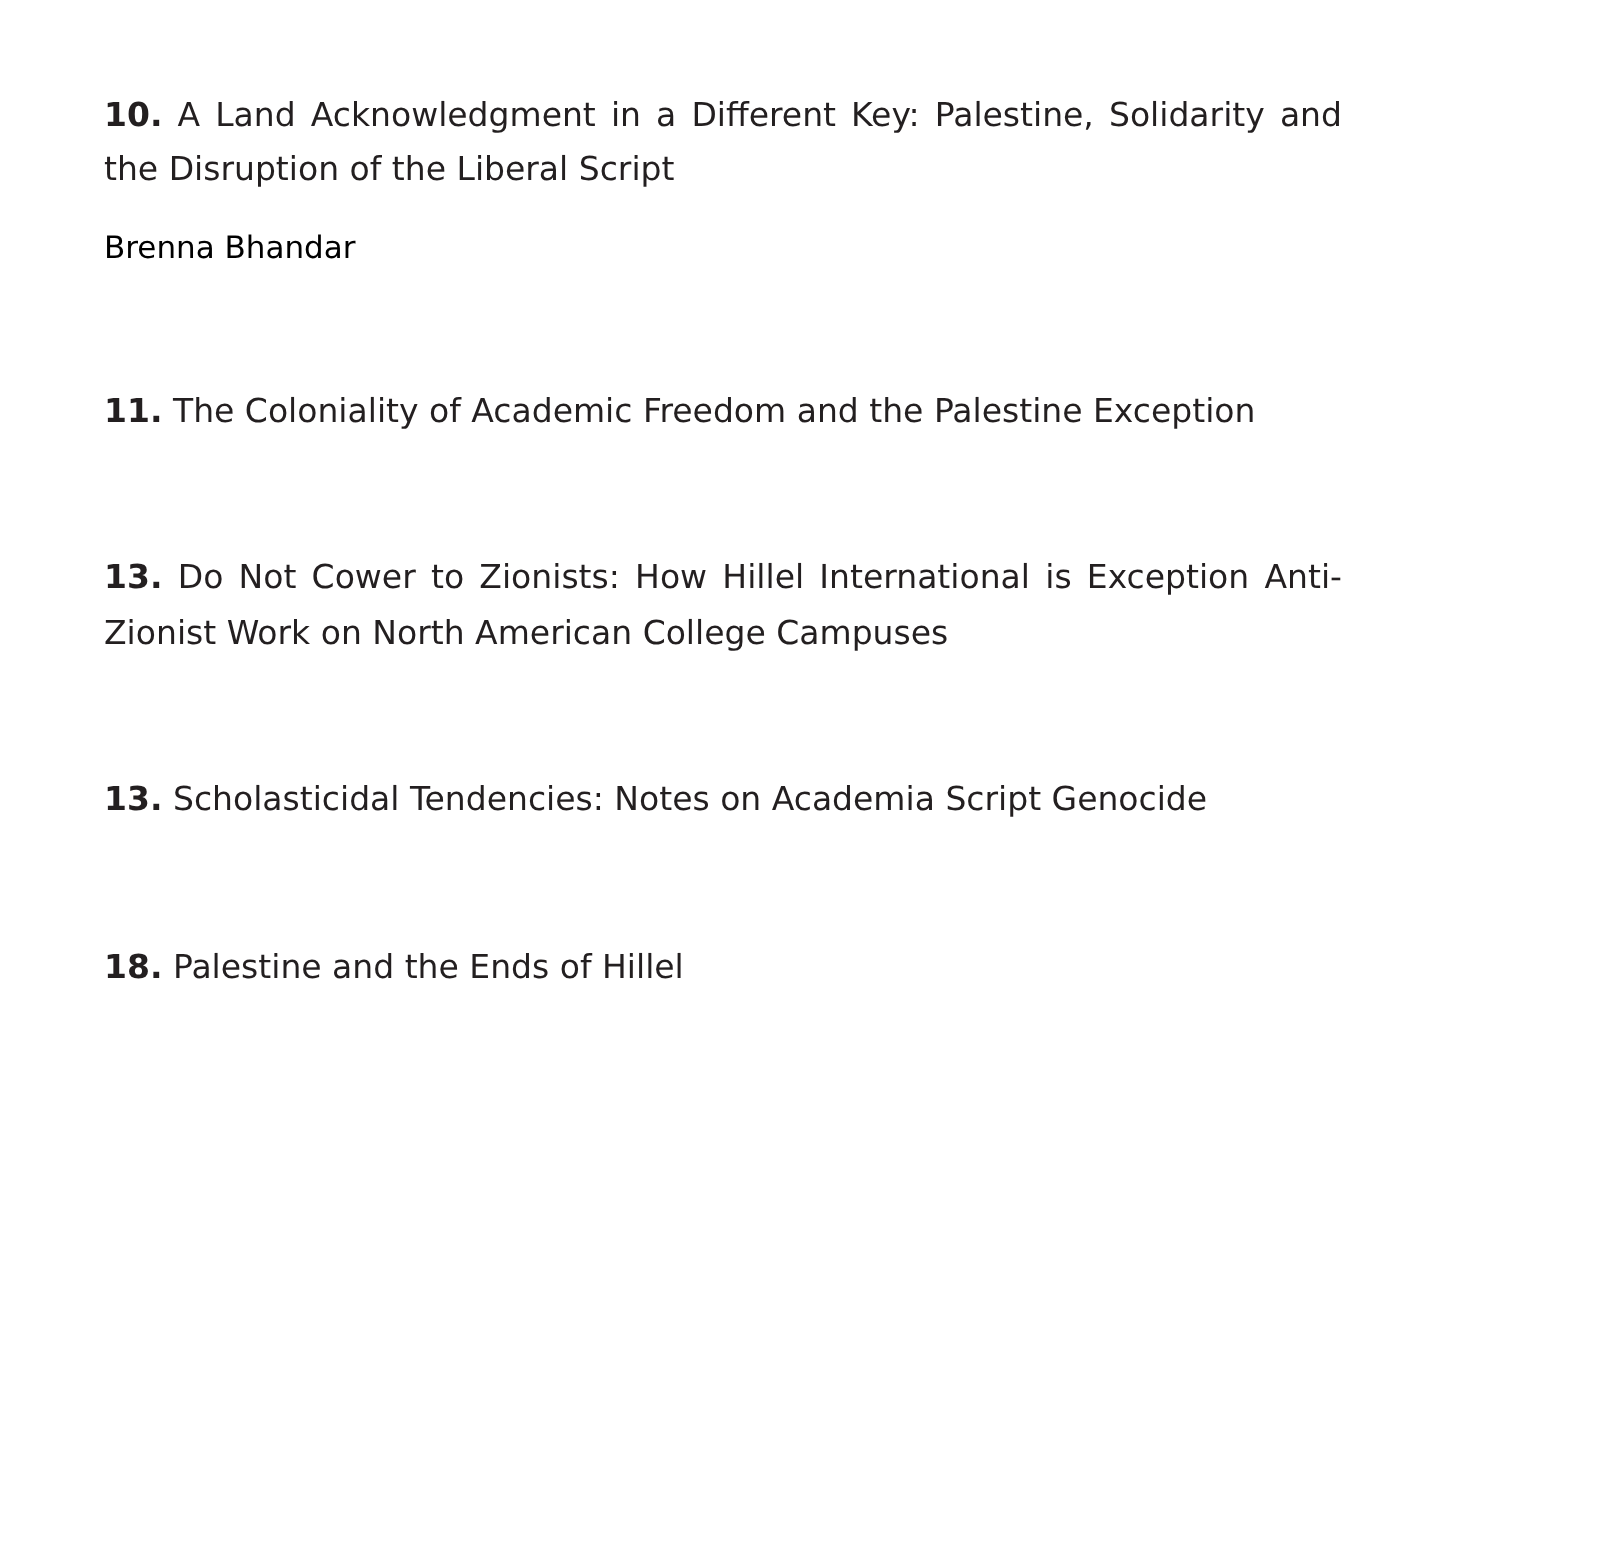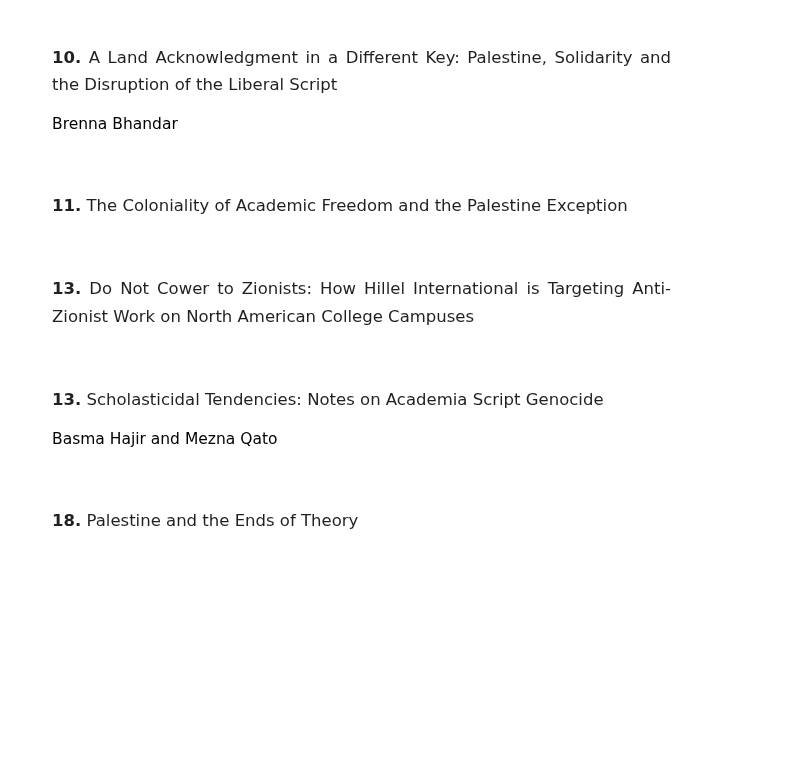--- a/index.html
+++ b/index.html
@@ -58,25 +58,24 @@
   <div class="toc-entry">
     <p class="entry-title"><span class="entry-num">10.</span> <span>A Land Acknowledgment in a Different Key: Palestine, Solidarity and the Disruption of the Liberal Script</span></p>
     <p class="entry-author">Brenna Bhandar</p>
   </div>
 
   <div class="toc-entry single-line">
     <p class="entry-title"><span class="entry-num">11.</span> <span>The Coloniality of Academic Freedom and the Palestine Exception</span></p>
   </div>
 
   <div class="toc-entry">
-    <p class="entry-title"><span class="entry-num">13.</span> <span>Do Not Cower to Zionists: How Hillel International is Targeting Anti-Zionist Work on North American College Campuses</span></p>
+    <p class="entry-title"><span class="entry-num">13.</span> <span>Do Not Cower to Zionists: How Hillel International is Exception Anti-Zionist Work on North American College Campuses</span></p>
   </div>
 
   <div class="toc-entry single-line">
     <p class="entry-title"><span class="entry-num">13.</span> <span>Scholasticidal Tendencies: Notes on Academia Script Genocide</span></p>
-    <p class="entry-author">Basma Hajir and Mezna Qato</p>
   </div>
 
   <div class="toc-entry single-line">
-    <p class="entry-title"><span class="entry-num">18.</span> <span>Palestine and the Ends of Theory</span></p>
+    <p class="entry-title"><span class="entry-num">18.</span> <span>Palestine and the Ends of Hillel</span></p>
   </div>
 
 </div>
 
 </body></html>

